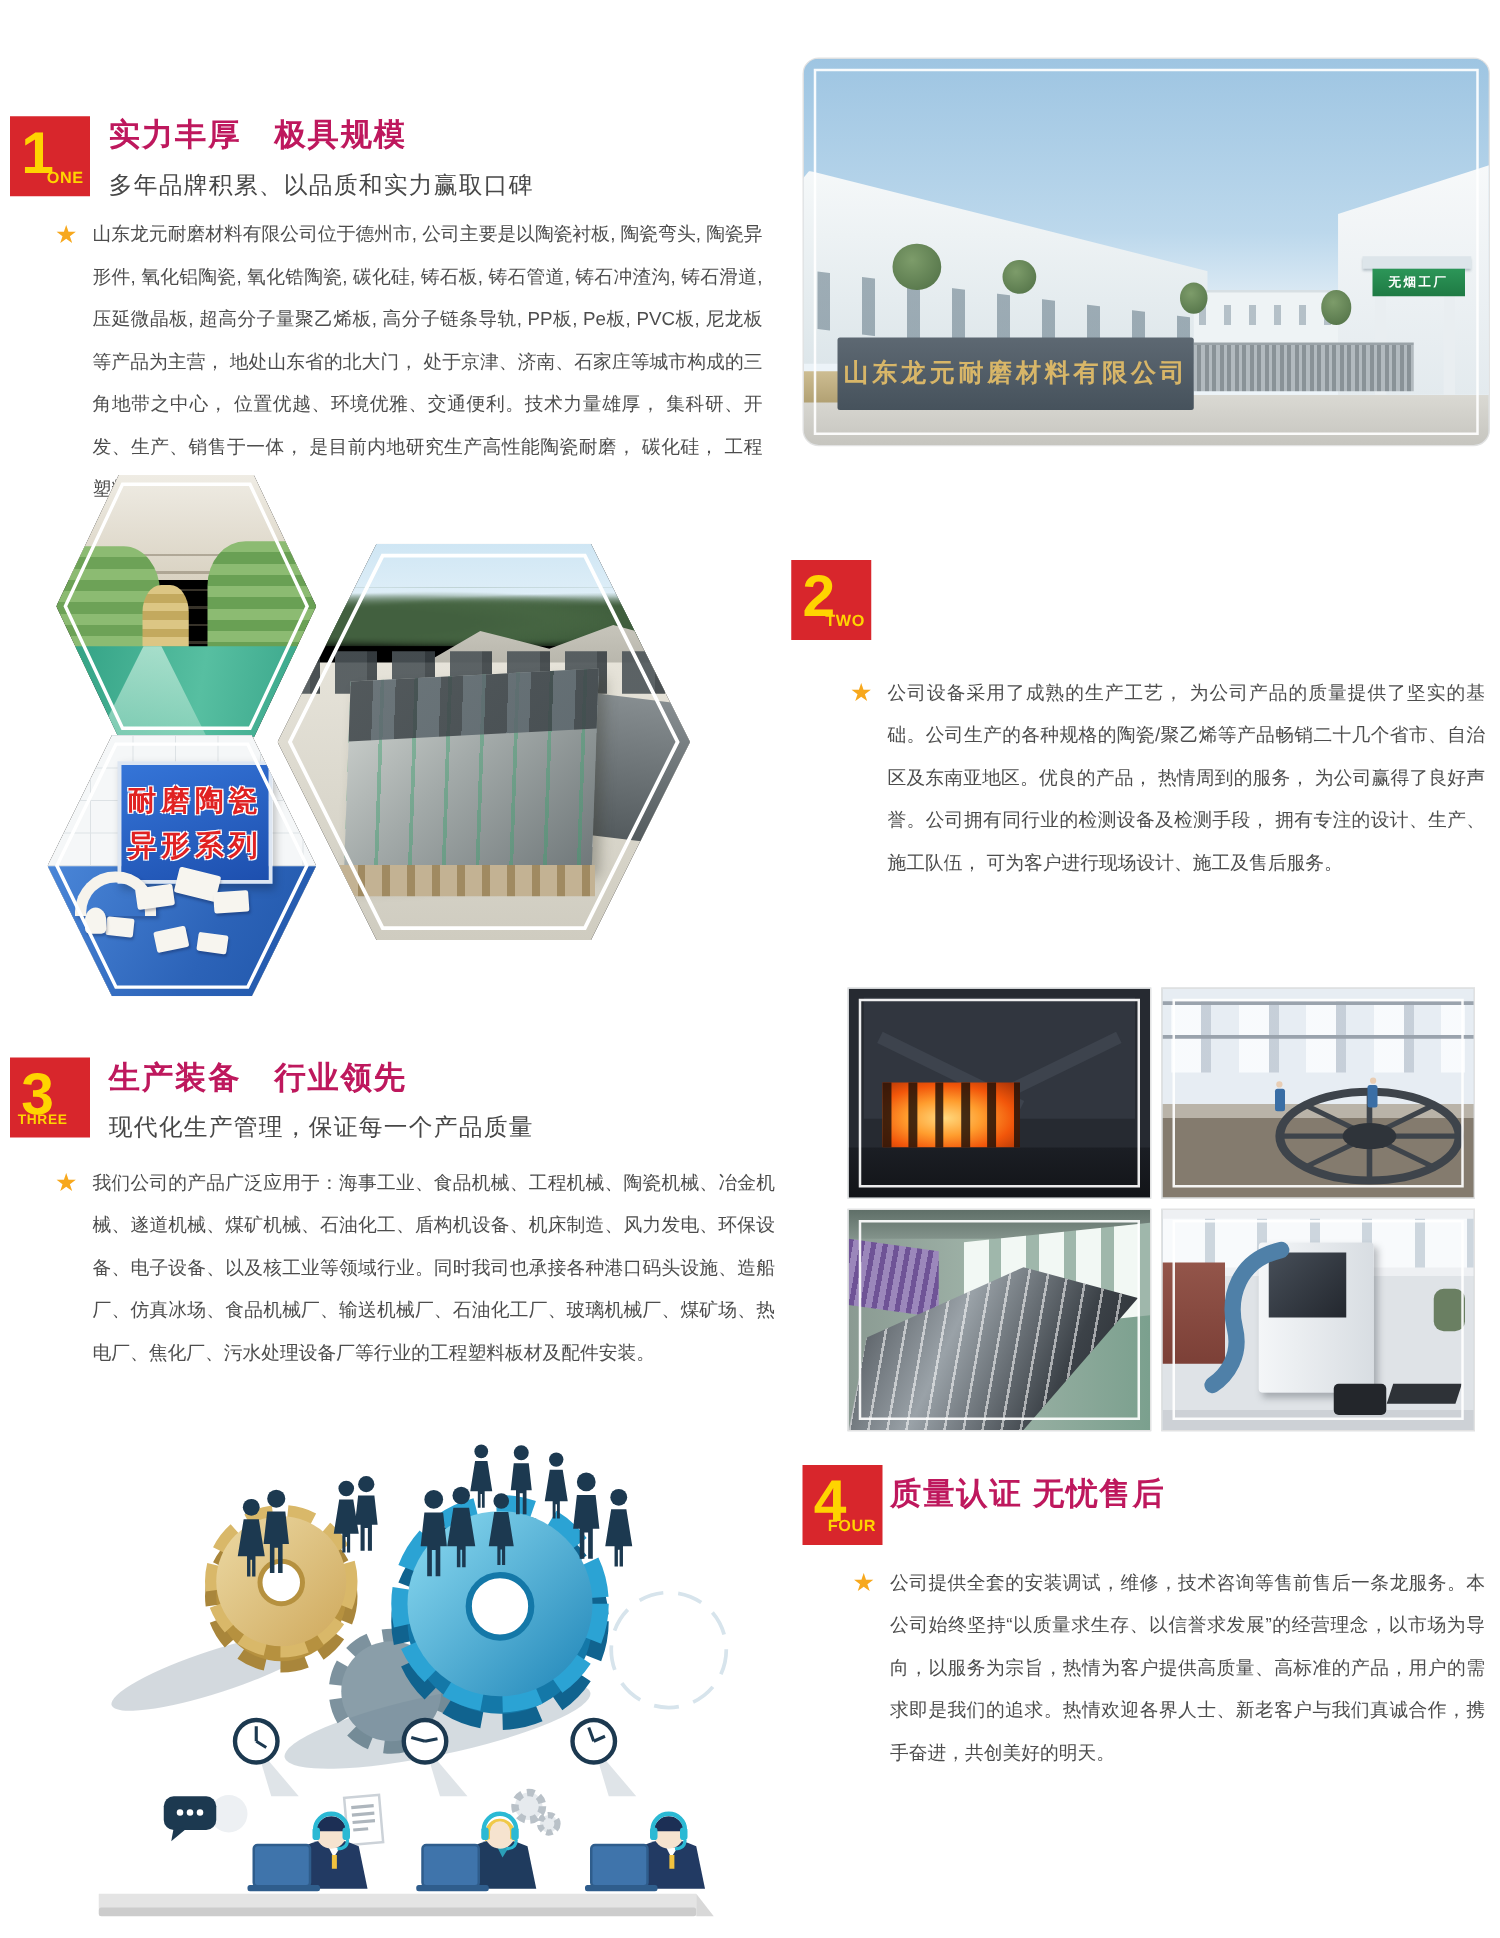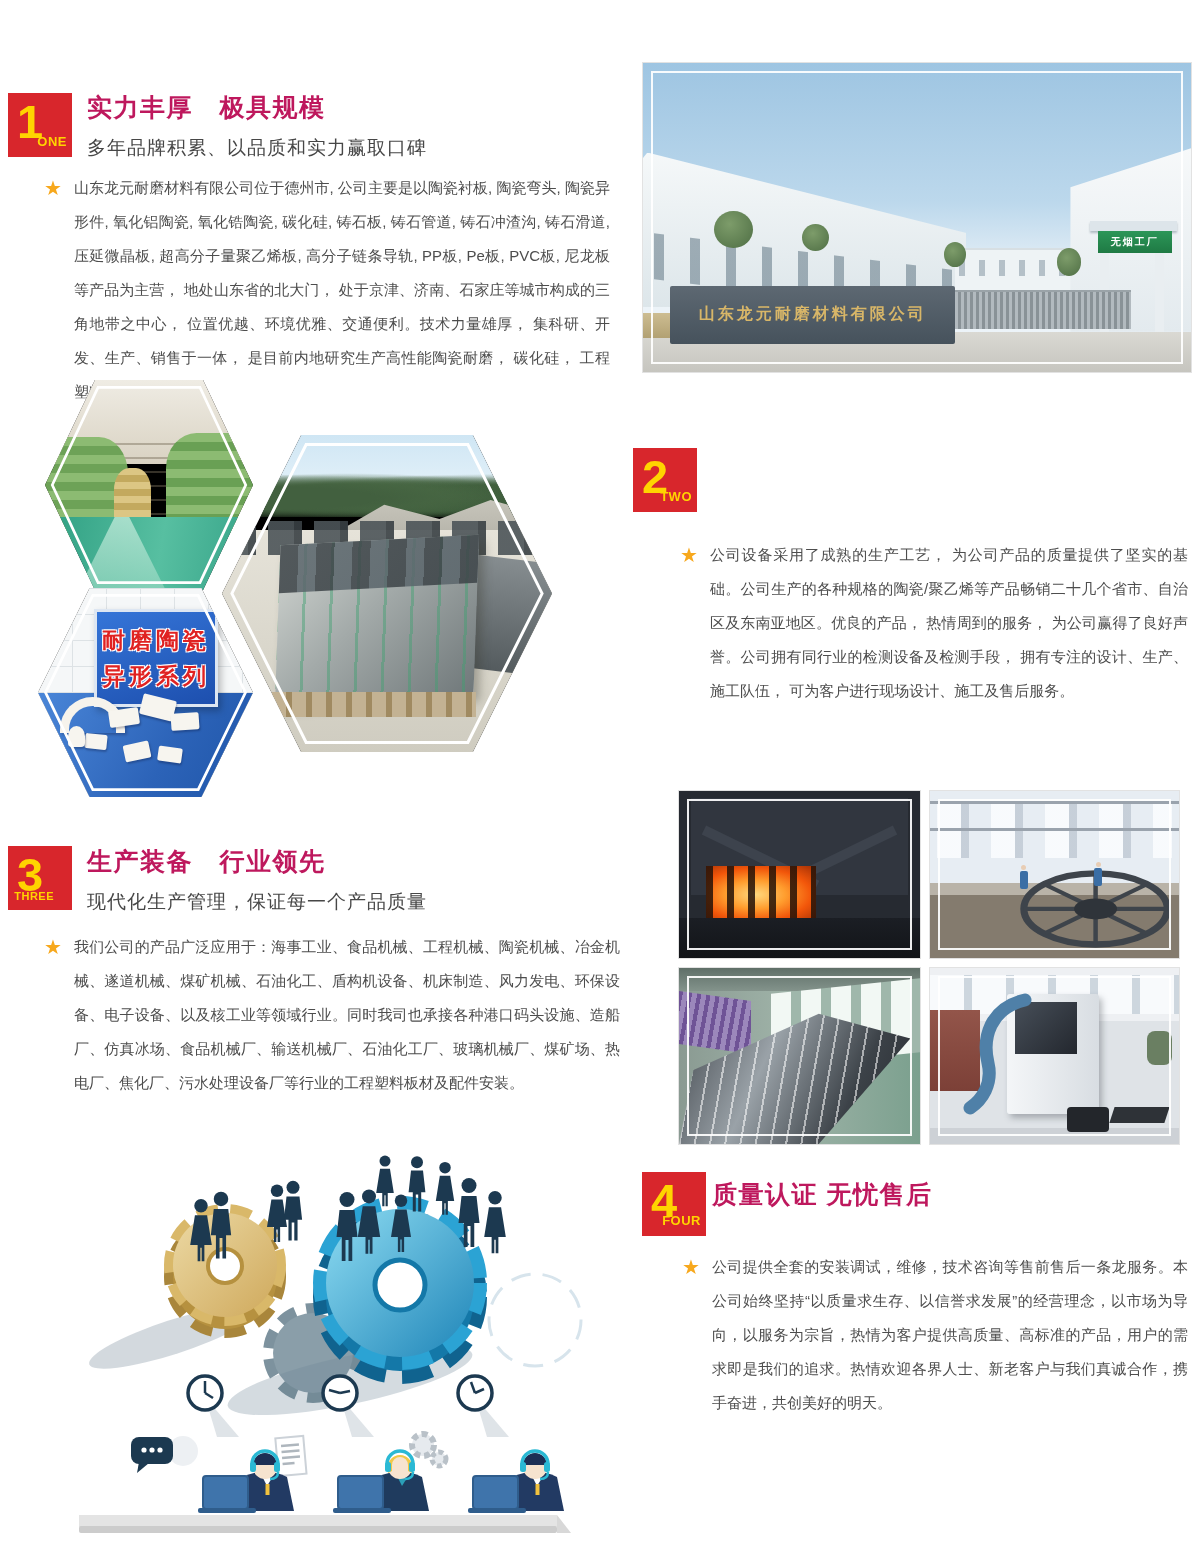--- a/index.html
+++ b/index.html
@@ -40,21 +40,21 @@
             font-size:10px;font-weight:bold;letter-spacing:2px;white-space:nowrap;}
   .f-pillar{background:#e9eef1;width:1.6%;top:58%;height:29%;}
   .f-tree{border-radius:50%;background:radial-gradient(circle at 40% 35%,#7d9c6a,#4e6e44);}
   .f-road{left:0;bottom:0;width:100%;height:13%;background:linear-gradient(#dad9d3,#c6c5bf);}
   .f-grass{left:0;bottom:11%;width:26%;height:8%;background:linear-gradient(#cdbd92,#b2a173);}
   .f-gate{left:57%;bottom:14%;width:32%;height:12%;
           background:repeating-linear-gradient(90deg,#b2babf 0 3px,#899297 3px 6px);
           border-top:2px solid #9aa3a8;}
   .f-wall{left:5%;bottom:9%;width:52%;height:19%;background:linear-gradient(180deg,#5d6872,#46525c);
           display:flex;align-items:center;justify-content:center;border-radius:2px;}
-  .f-walltext{color:#d8b668;font-size:16px;font-weight:bold;letter-spacing:3px;white-space:nowrap;}
+  .f-walltext{color:#d8b668;font-size:20px;font-weight:bold;letter-spacing:3px;white-space:nowrap;}
 
   
   .hex{position:absolute;clip-path:polygon(24% 0,76% 0,100% 50%,76% 100%,24% 100%,0 50%);overflow:hidden;background:#000000;}
   .hx-frame{position:absolute;inset:0;width:100%;height:100%;z-index:40;pointer-events:none;}
   
   .h1-roof{left:0;top:0;width:100%;height:40%;background:linear-gradient(#efece4,#d9d2c2);}
   .h1-truss{position:absolute;left:0;right:0;top:30%;height:48%;
             background:repeating-linear-gradient(180deg,rgba(120,110,90,.45) 0 2px,transparent 2px 14px);}
   .h1-bagsL{left:0;top:27%;width:40%;height:50%;border-radius:0 35% 0 0;
             background:repeating-linear-gradient(180deg,#8cbb72 0 9px,#6da257 9px 18px);}
@@ -157,21 +157,21 @@
   </div>
   <div class="titles" style="left:87px;top:91px;">
     <div class="sec-title">实力丰厚　极具规模</div>
     <div class="sec-sub">多年品牌积累、以品质和实力赢取口碑</div>
   </div>
   <div class="para" style="left:44px;top:171px;width:566px;">
     <span class="star">★</span>
     <p>山东龙元耐磨材料有限公司位于德州市, 公司主要是以陶瓷衬板, 陶瓷弯头, 陶瓷异形件, 氧化铝陶瓷, 氧化锆陶瓷, 碳化硅, 铸石板, 铸石管道, 铸石冲渣沟, 铸石滑道, 压延微晶板, 超高分子量聚乙烯板, 高分子链条导轨, PP板, Pe板, PVC板, 尼龙板等产品为主营， 地处山东省的北大门， 处于京津、济南、石家庄等城市构成的三角地带之中心， 位置优越、环境优雅、交通便利。技术力量雄厚， 集科研、开发、生产、销售于一体， 是目前内地研究生产高性能陶瓷耐磨， 碳化硅， 工程塑料等规模的厂家。</p>
   </div>
 
-  <div class="photo" style="left:642px;top:62px;width:548px;height:309px;">
+  <div class="photo" style="left:642px;top:46px;width:548px;height:309px;border-radius:13px;">
     <div class="layer f-sky"></div>
     <div class="layer f-bldgL">
       <div class="f-winL"></div>
     </div>
     <div class="layer f-far">
       <div class="f-winfar"></div>
     </div>
     <div class="layer f-bldgR"></div>
     <div class="layer f-canopy"></div>
     <div class="layer f-pillar" style="right:5%;"></div>

